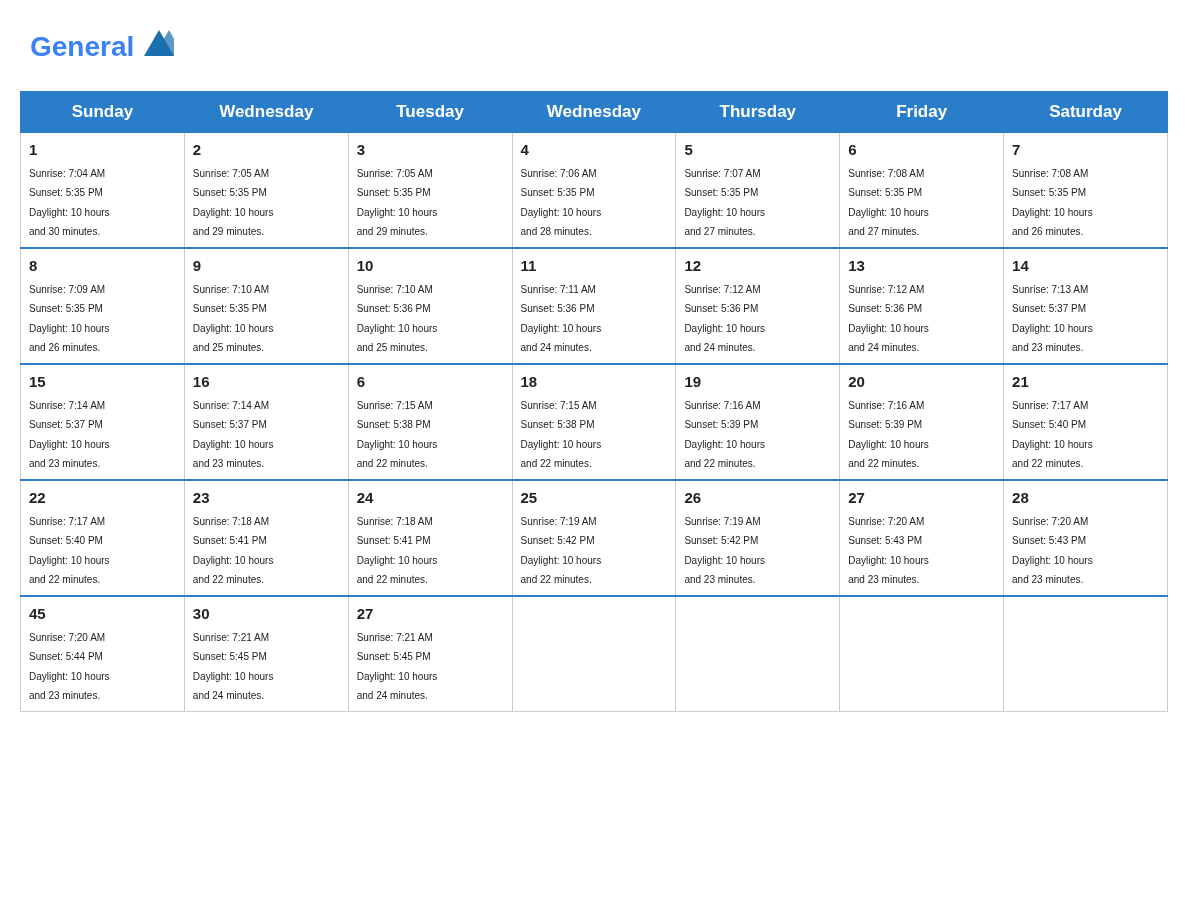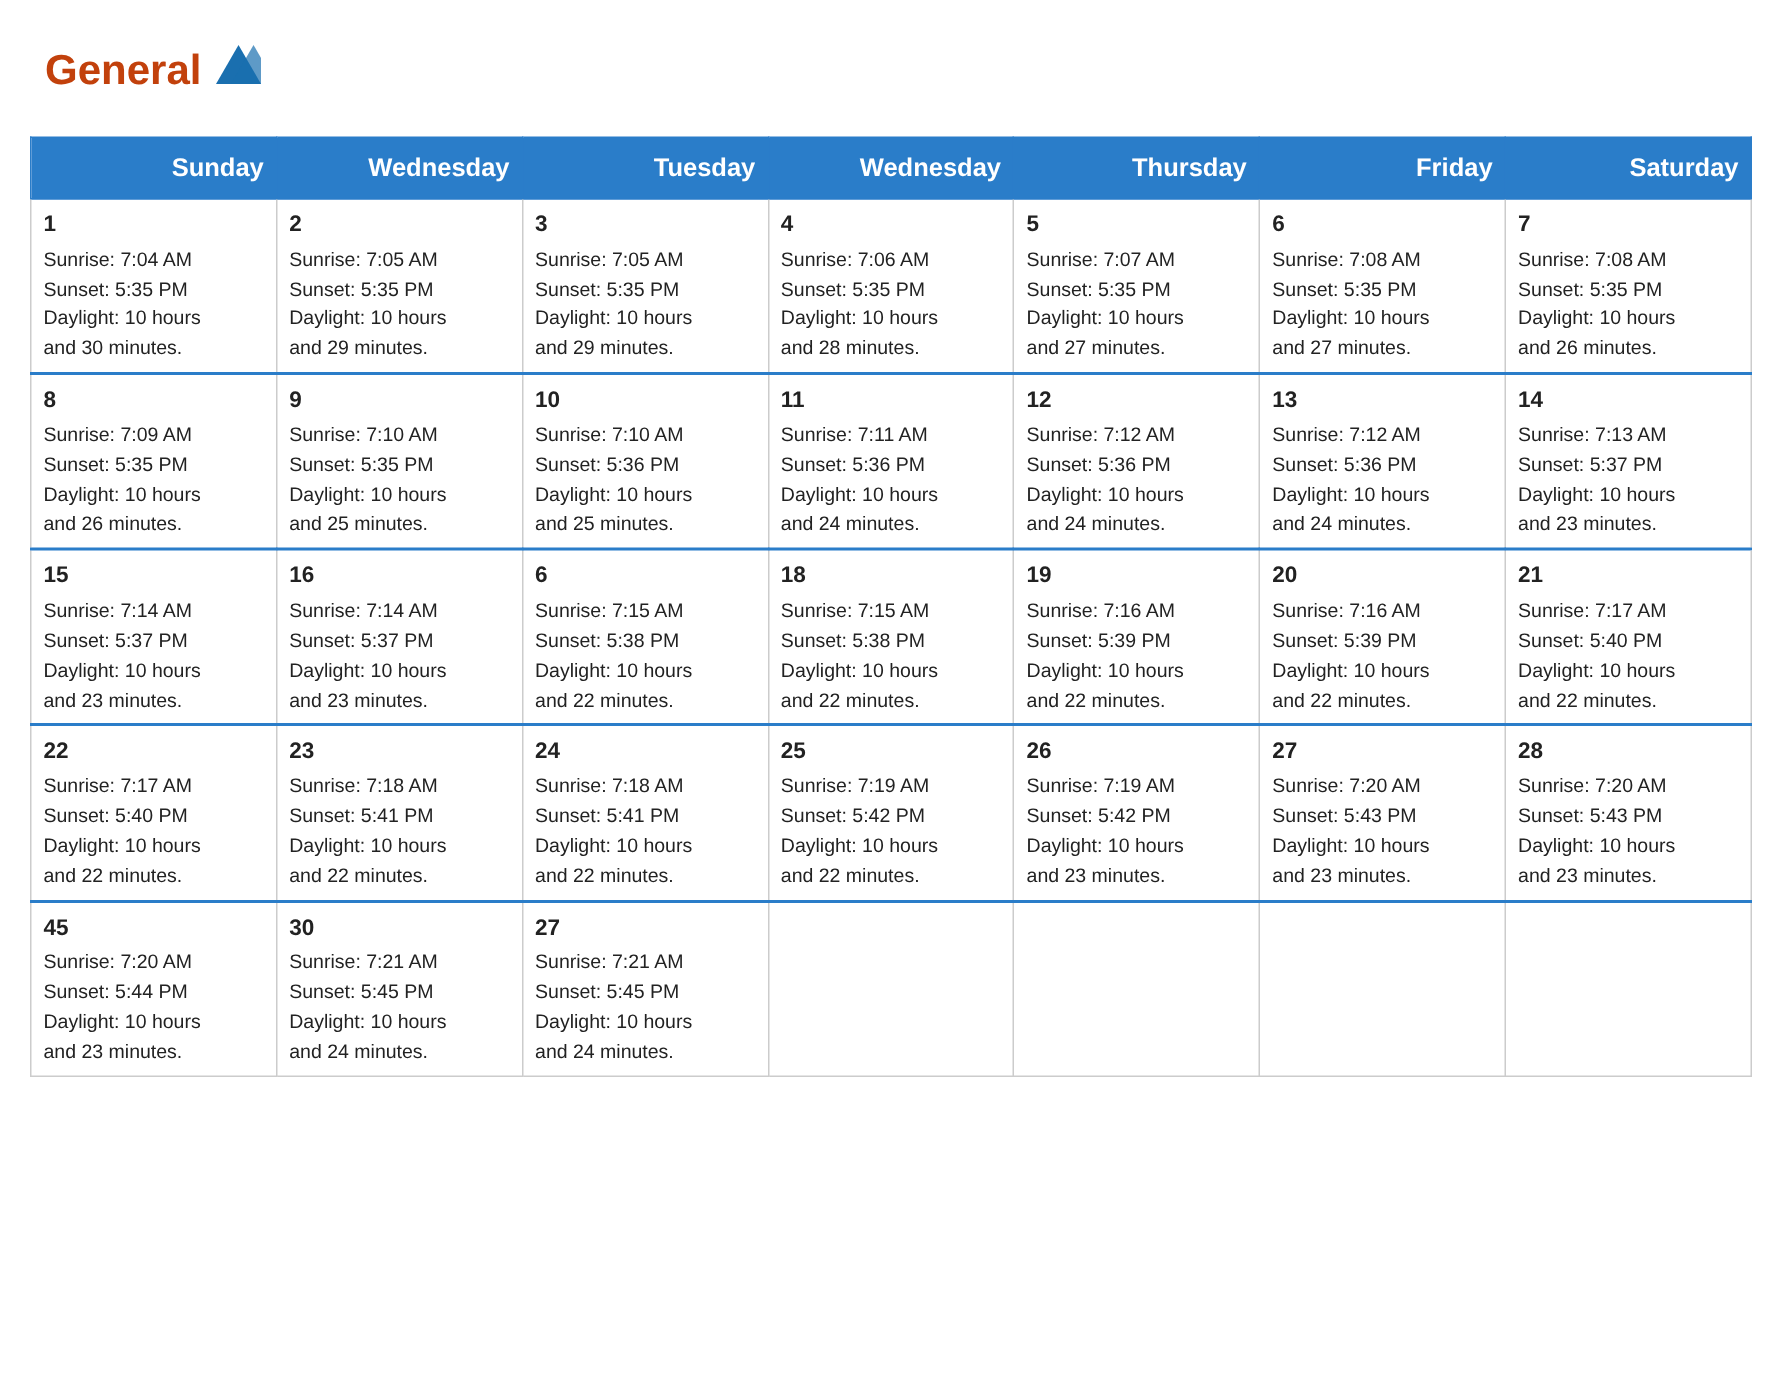--- a/index.html
+++ b/index.html
@@ -18,21 +18,21 @@
       padding: 10px 10px 10px 10px;
     }
     .logo {
       display: flex;
       flex-direction: column;
       align-items: flex-start;
     }
     .logo-general {
       font-size: 28px;
       font-weight: bold;
-      color: #c2410c;
+      color: #3b82f6;
       line-height: 1;
     }
     .logo-blue {
       font-size: 28px;
       font-weight: bold;
       color: #1a6faf;
       line-height: 1;
       display: flex;
       align-items: center;
     }
@@ -55,41 +55,41 @@
       border-collapse: collapse;
       border: 1px solid #bbb;
     }
     .calendar thead tr th {
       background: #2a7dc9;
       color: #fff;
       font-size: 17px;
       font-weight: 600;
       padding: 10px 8px;
       border: 1px solid #2a7dc9;
-      text-align: right;
+      text-align: center;
     }
     .calendar tbody tr td {
       vertical-align: top;
       border: 1px solid #ccc;
       padding: 6px 8px;
       width: 14.28%;
       min-height: 90px;
       height: 110px;
       font-size: 13.5px;
       color: #222;
       line-height: 1.45;
     }
     .calendar tbody tr td .day-num {
       font-size: 15px;
       font-weight: 600;
       margin-bottom: 2px;
       display: block;
     }
     .calendar tbody tr td .day-info {
-      font-size: 13px;
+      font-size: 10px;
       color: #222;
       line-height: 1.45;
     }
     .calendar tbody tr {
       border-bottom: 2px solid #2a7dc9;
     }
     .calendar tbody tr:last-child {
       border-bottom: 1px solid #ccc;
     }
     .empty-cell {

